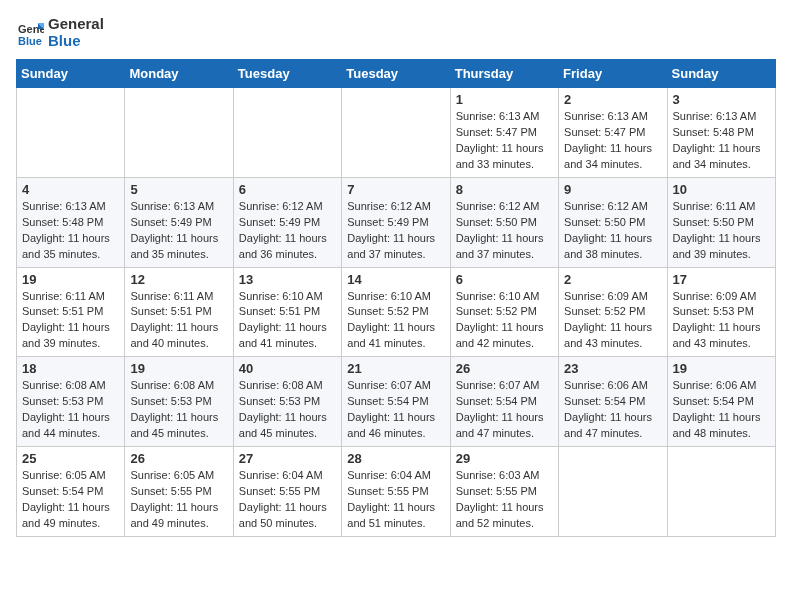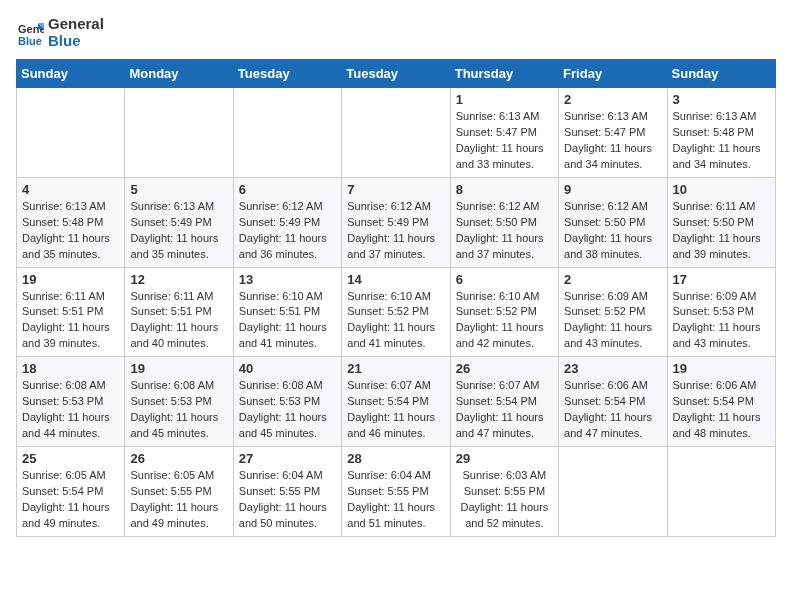--- a/index.html
+++ b/index.html
@@ -289,21 +289,21 @@
 Daylight: 11 hours and 50 minutes.</div>
         </td>
         <td>
           <div class="day-number">28</div>
           <div class="day-info" style="white-space: pre-line;">Sunrise: 6:04 AM
 Sunset: 5:55 PM
 Daylight: 11 hours and 51 minutes.</div>
         </td>
         <td>
           <div class="day-number">29</div>
-          <div class="day-info" style="white-space: pre-line; text-align: center;">Sunrise: 6:03 AM
+          <div class="day-info" style="white-space: pre-line;">Sunrise: 6:03 AM
 Sunset: 5:55 PM
 Daylight: 11 hours and 52 minutes.</div>
         </td>
         <td class="empty-cell"></td>
         <td class="empty-cell"></td>
       </tr>
     </tbody>
 </table>
 
 </body></html>

